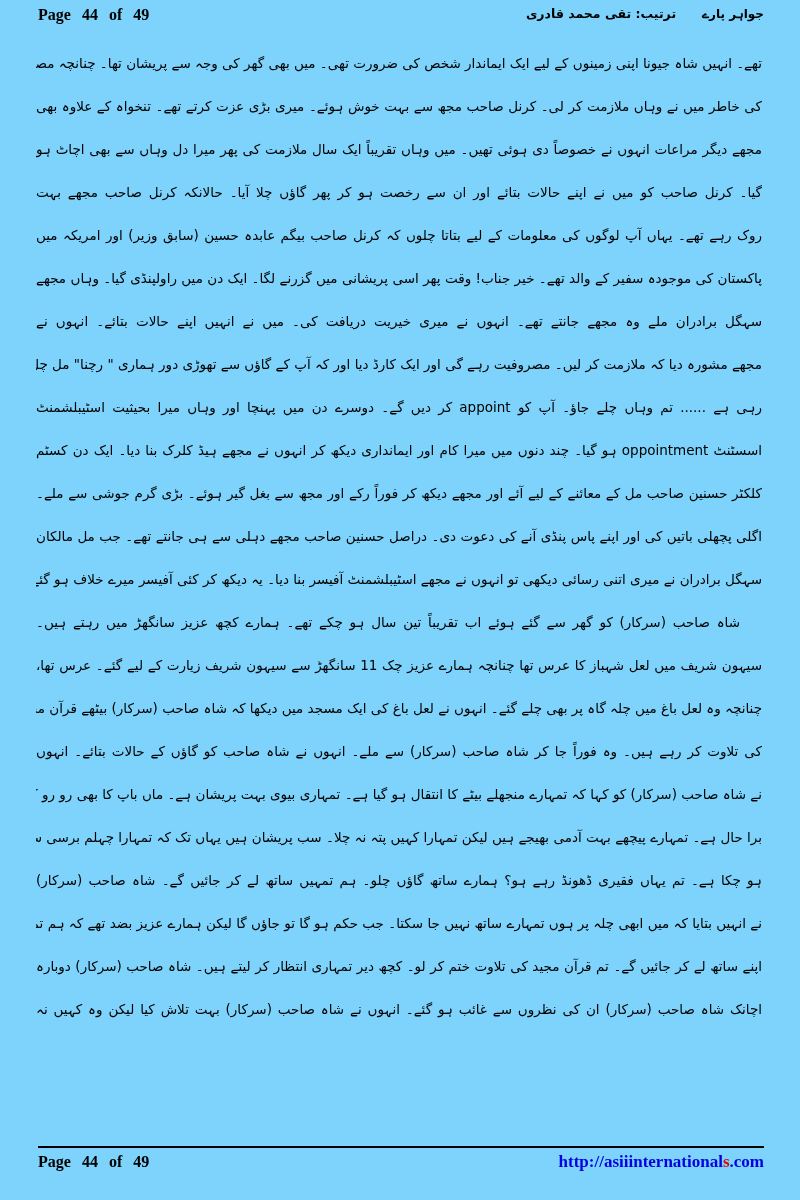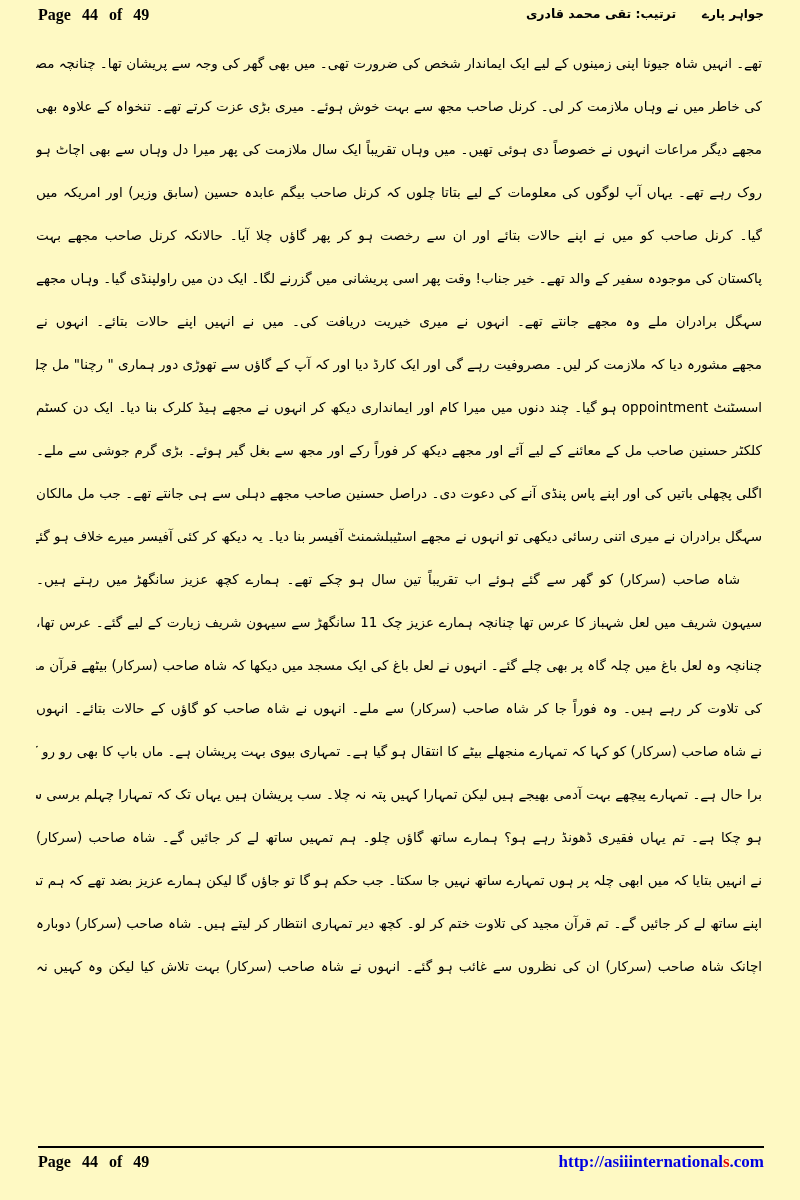--- a/index.html
+++ b/index.html
@@ -1,21 +1,21 @@
 <!DOCTYPE html>
 <html lang="ur"><head>
 <meta charset="utf-8">
 <style>
   * { margin:0; padding:0; box-sizing:border-box; }
   html,body { background:#888; }
   .page {
     position:relative;
     width:800px; height:1200px;
     margin:0 auto;
-    background:#fef9c3;
+    background:#7dd3fc;
     color:#000;
     font-family:"DejaVu Sans", sans-serif;
     overflow:hidden;
   }
   
   .header {
     position:absolute; top:6px; left:38px; right:36px;
     display:flex; justify-content:space-between; align-items:flex-start;
   }
   .page-label {
@@ -69,25 +69,26 @@
     <div class="header-right">
       <span class="book-title">جواہر پارے</span>
       <span class="compiler">ترتیب: تقی محمد قادری</span>
     </div>
   </div>
 
   <div class="body-text">
     <div class="line">تھے۔ انہیں شاہ جیونا اپنی زمینوں کے لیے ایک ایماندار شخص کی ضرورت تھی۔ میں بھی گھر کی وجہ سے پریشان تھا۔ چنانچہ مصروفیت</div>
     <div class="line">کی خاطر میں نے وہاں ملازمت کر لی۔ کرنل صاحب مجھ سے بہت خوش ہوئے۔ میری بڑی عزت کرتے تھے۔ تنخواہ کے علاوہ بھی</div>
     <div class="line">مجھے دیگر مراعات انہوں نے خصوصاً دی ہوئی تھیں۔ میں وہاں تقریباً ایک سال ملازمت کی پھر میرا دل وہاں سے بھی اچاٹ ہو</div>
+    <div class="line">گیا۔ کرنل صاحب کو میں نے اپنے حالات بتائے اور ان سے رخصت ہو کر پھر گاؤں چلا آیا۔ حالانکہ کرنل صاحب مجھے بہت</div>
     <div class="line">روک رہے تھے۔ یہاں آپ لوگوں کی معلومات کے لیے بتاتا چلوں کہ کرنل صاحب بیگم عابدہ حسین (سابق وزیر) اور امریکہ میں</div>
-    <div class="line">گیا۔ کرنل صاحب کو میں نے اپنے حالات بتائے اور ان سے رخصت ہو کر پھر گاؤں چلا آیا۔ حالانکہ کرنل صاحب مجھے بہت</div>
     <div class="line">پاکستان کی موجودہ سفیر کے والد تھے۔ خیر جناب! وقت پھر اسی پریشانی میں گزرنے لگا۔ ایک دن میں راولپنڈی گیا۔ وہاں مجھے</div>
     <div class="line">سہگل برادران ملے وہ مجھے جانتے تھے۔ انہوں نے میری خیریت دریافت کی۔ میں نے انہیں اپنے حالات بتائے۔ انہوں نے</div>
     <div class="line">مجھے مشورہ دیا کہ ملازمت کر لیں۔ مصروفیت رہے گی اور ایک کارڈ دیا اور کہ آپ کے گاؤں سے تھوڑی دور ہماری " رچنا" مل چل</div>
+    <div class="line">رہی ہے ...... تم وہاں چلے جاؤ۔ آپ کو appoint کر دیں گے۔ دوسرے دن میں پہنچا اور وہاں میرا بحیثیت اسٹیبلشمنٹ</div>
     <div class="line">اسسٹنٹ oppointment ہو گیا۔ چند دنوں میں میرا کام اور ایمانداری دیکھ کر انہوں نے مجھے ہیڈ کلرک بنا دیا۔ ایک دن کسٹم</div>
     <div class="line">کلکٹر حسنین صاحب مل کے معائنے کے لیے آئے اور مجھے دیکھ کر فوراً رکے اور مجھ سے بغل گیر ہوئے۔ بڑی گرم جوشی سے ملے۔</div>
     <div class="line">اگلی پچھلی باتیں کی اور اپنے پاس پنڈی آنے کی دعوت دی۔ دراصل حسنین صاحب مجھے دہلی سے ہی جانتے تھے۔ جب مل مالکان</div>
     <div class="line">سہگل برادران نے میری اتنی رسائی دیکھی تو انہوں نے مجھے اسٹیبلشمنٹ آفیسر بنا دیا۔ یہ دیکھ کر کئی آفیسر میرے خلاف ہو گئے اور</div>
     <div class="line para-start">شاہ صاحب (سرکار) کو گھر سے گئے ہوئے اب تقریباً تین سال ہو چکے تھے۔ ہمارے کچھ عزیز سانگھڑ میں رہتے ہیں۔</div>
     <div class="line">سیہون شریف میں لعل شہباز کا عرس تھا چنانچہ ہمارے عزیز چک 11 سانگھڑ سے سیہون شریف زیارت کے لیے گئے۔ عرس تھا،</div>
     <div class="line">چنانچہ وہ لعل باغ میں چلہ گاہ پر بھی چلے گئے۔ انہوں نے لعل باغ کی ایک مسجد میں دیکھا کہ شاہ صاحب (سرکار) بیٹھے قرآن مجید</div>
     <div class="line">کی تلاوت کر رہے ہیں۔ وہ فوراً جا کر شاہ صاحب (سرکار) سے ملے۔ انہوں نے شاہ صاحب کو گاؤں کے حالات بتائے۔ انہوں</div>
     <div class="line">نے شاہ صاحب (سرکار) کو کہا کہ تمہارے منجھلے بیٹے کا انتقال ہو گیا ہے۔ تمہاری بیوی بہت پریشان ہے۔ ماں باپ کا بھی رو رو کر</div>
     <div class="line">برا حال ہے۔ تمہارے پیچھے بہت آدمی بھیجے ہیں لیکن تمہارا کہیں پتہ نہ چلا۔ سب پریشان ہیں یہاں تک کہ تمہارا چہلم برسی سب</div>

